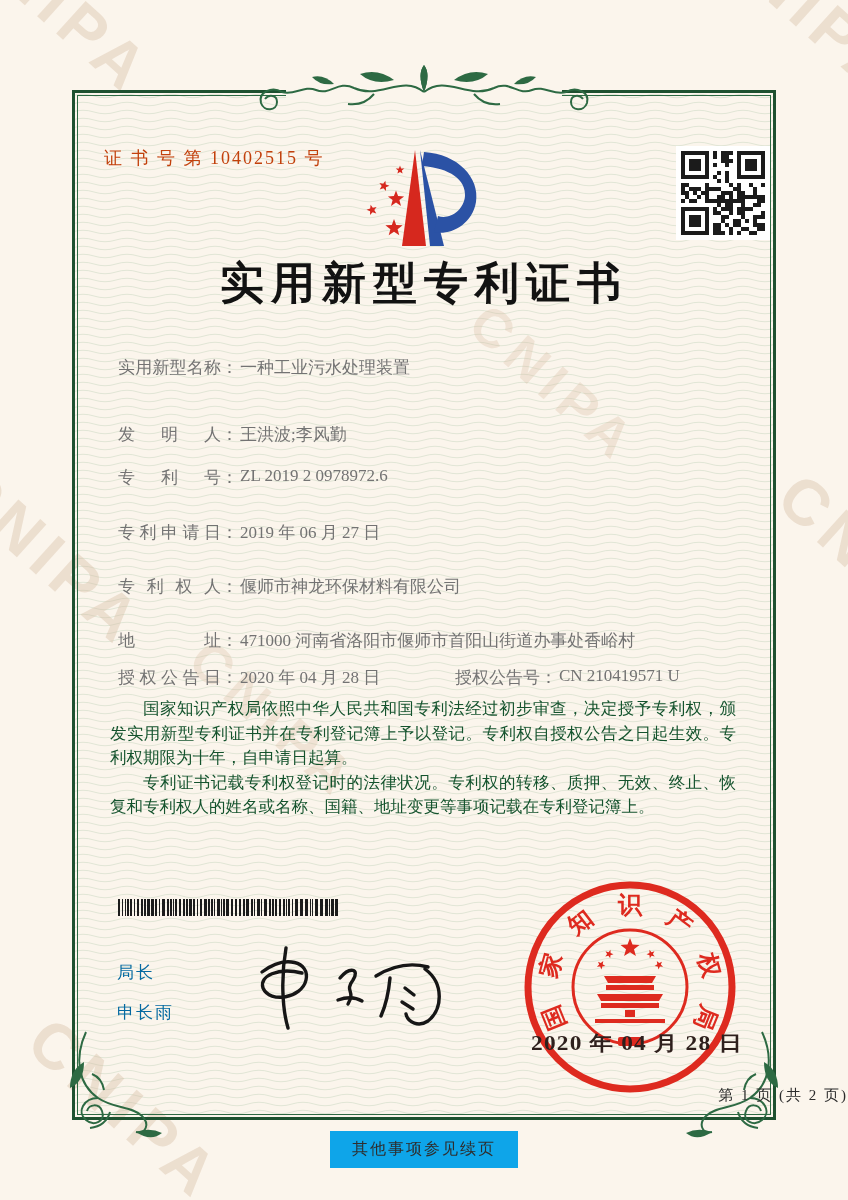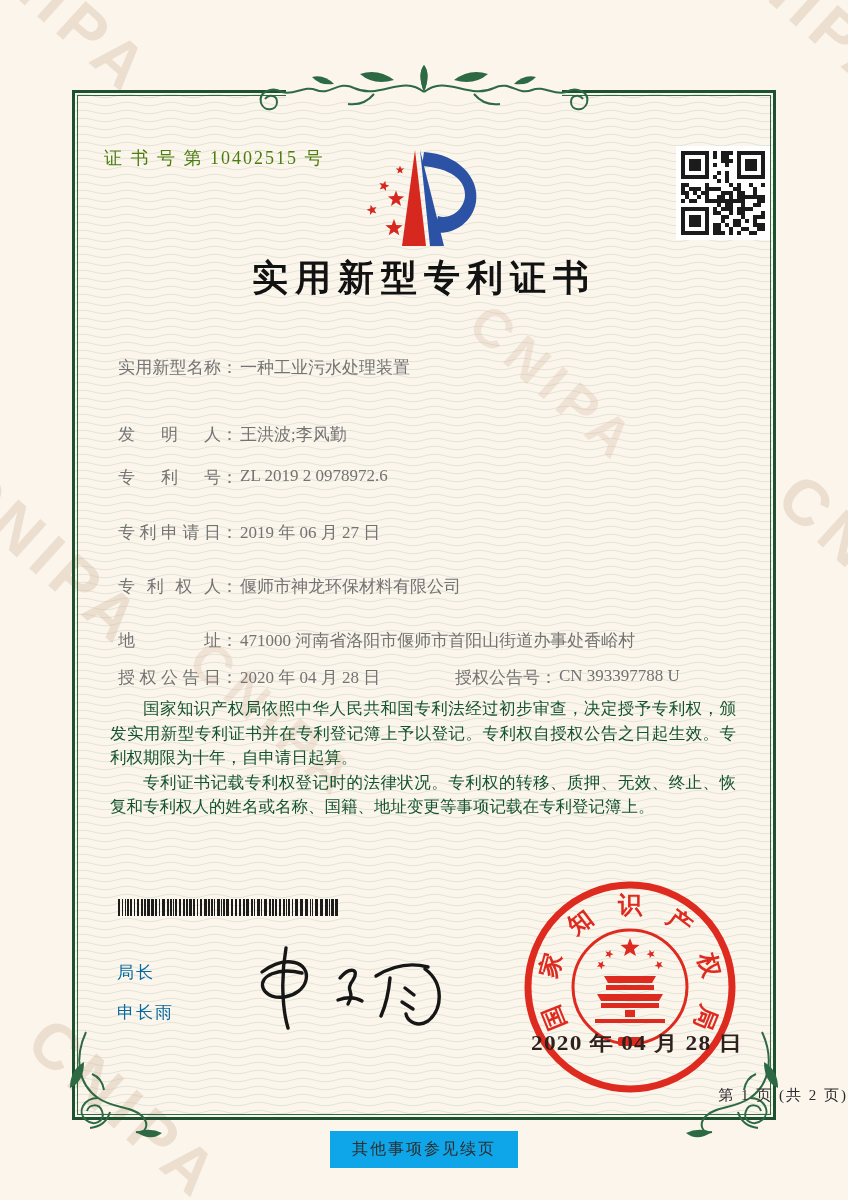--- a/index.html
+++ b/index.html
@@ -13,25 +13,25 @@
   
   #waves{position:absolute;left:72px;top:90px;z-index:1;}
   
   .border-outer{position:absolute;left:72px;top:90px;width:704px;height:1030px;
       border:3px solid #1e5130;z-index:2;box-sizing:border-box;}
   .border-inner{position:absolute;left:2px;top:2px;right:2px;bottom:2px;
       border:1px solid #2d6a43;}
   .orn{position:absolute;z-index:3;pointer-events:none;}
   .corner-right{transform:scaleX(-1);}
   
-  .cert-no{position:absolute;left:104px;top:146px;font-size:18px;letter-spacing:2px;z-index:3;color:#4d7c0f;}
+  .cert-no{position:absolute;left:104px;top:146px;font-size:18px;letter-spacing:2px;z-index:3;color:#c2410c;}
   .logo{position:absolute;left:336px;top:140px;z-index:3;}
   .qr-box{position:absolute;left:676px;top:146px;width:94px;height:94px;background:#fff;z-index:3;
       display:flex;align-items:center;justify-content:center;}
-  .title{position:absolute;left:0;right:0;top:254px;text-align:center;font-size:36px;
+  .title{position:absolute;left:0;right:0;top:254px;text-align:center;font-size:44px;
       font-weight:700;letter-spacing:7px;color:#121212;z-index:3;}
   .row{position:absolute;left:118px;z-index:3;font-size:17px;color:#737373;white-space:nowrap;}
   .lbl{display:inline-block;width:103px;text-align:justify;text-align-last:justify;vertical-align:top;}
   .lbl2{display:inline-block;vertical-align:top;}
   .colon{display:inline-block;vertical-align:top;}
   .val{display:inline-block;vertical-align:top;margin-left:2px;}
   .grant-no{position:absolute;left:337px;top:0;white-space:nowrap;}
   .paras{position:absolute;left:110px;top:697px;width:626px;z-index:3;font-size:16.5px;
       line-height:24.6px;text-align:justify;color:#14532d;}
   .paras p{margin:0;text-indent:2em;}
@@ -271,21 +271,21 @@
   </div>
   <div class="row" style="top:575px">
     <span class="lbl">专利权人</span><span class="colon">：</span><span class="val">偃师市神龙环保材料有限公司</span>
   </div>
   <div class="row" style="top:629px">
     <span class="lbl">地址</span><span class="colon">：</span><span class="val">471000  河南省洛阳市偃师市首阳山街道办事处香峪村</span>
   </div>
   <div class="row" style="top:666px">
     <span class="lbl">授权公告日</span><span class="colon">：</span><span class="val">2020 年 04 月 28 日</span>
     <span class="grant-no">
-      <span class="lbl2">授权公告号</span><span class="colon">：</span><span class="val">CN 393397788 U</span>
+      <span class="lbl2">授权公告号</span><span class="colon">：</span><span class="val">CN 210419571 U</span>
     </span>
   </div>
 
   <div class="paras">
     <p>国家知识产权局依照中华人民共和国专利法经过初步审查，决定授予专利权，颁发实用新型专利证书并在专利登记簿上予以登记。专利权自授权公告之日起生效。专利权期限为十年，自申请日起算。</p>
     <p>专利证书记载专利权登记时的法律状况。专利权的转移、质押、无效、终止、恢复和专利权人的姓名或名称、国籍、地址变更等事项记载在专利登记簿上。</p>
   </div>
 
   <svg class="barcode" width="223" height="17" shape-rendering="crispEdges">
     <g id="bars" fill="#1c1c1c">

